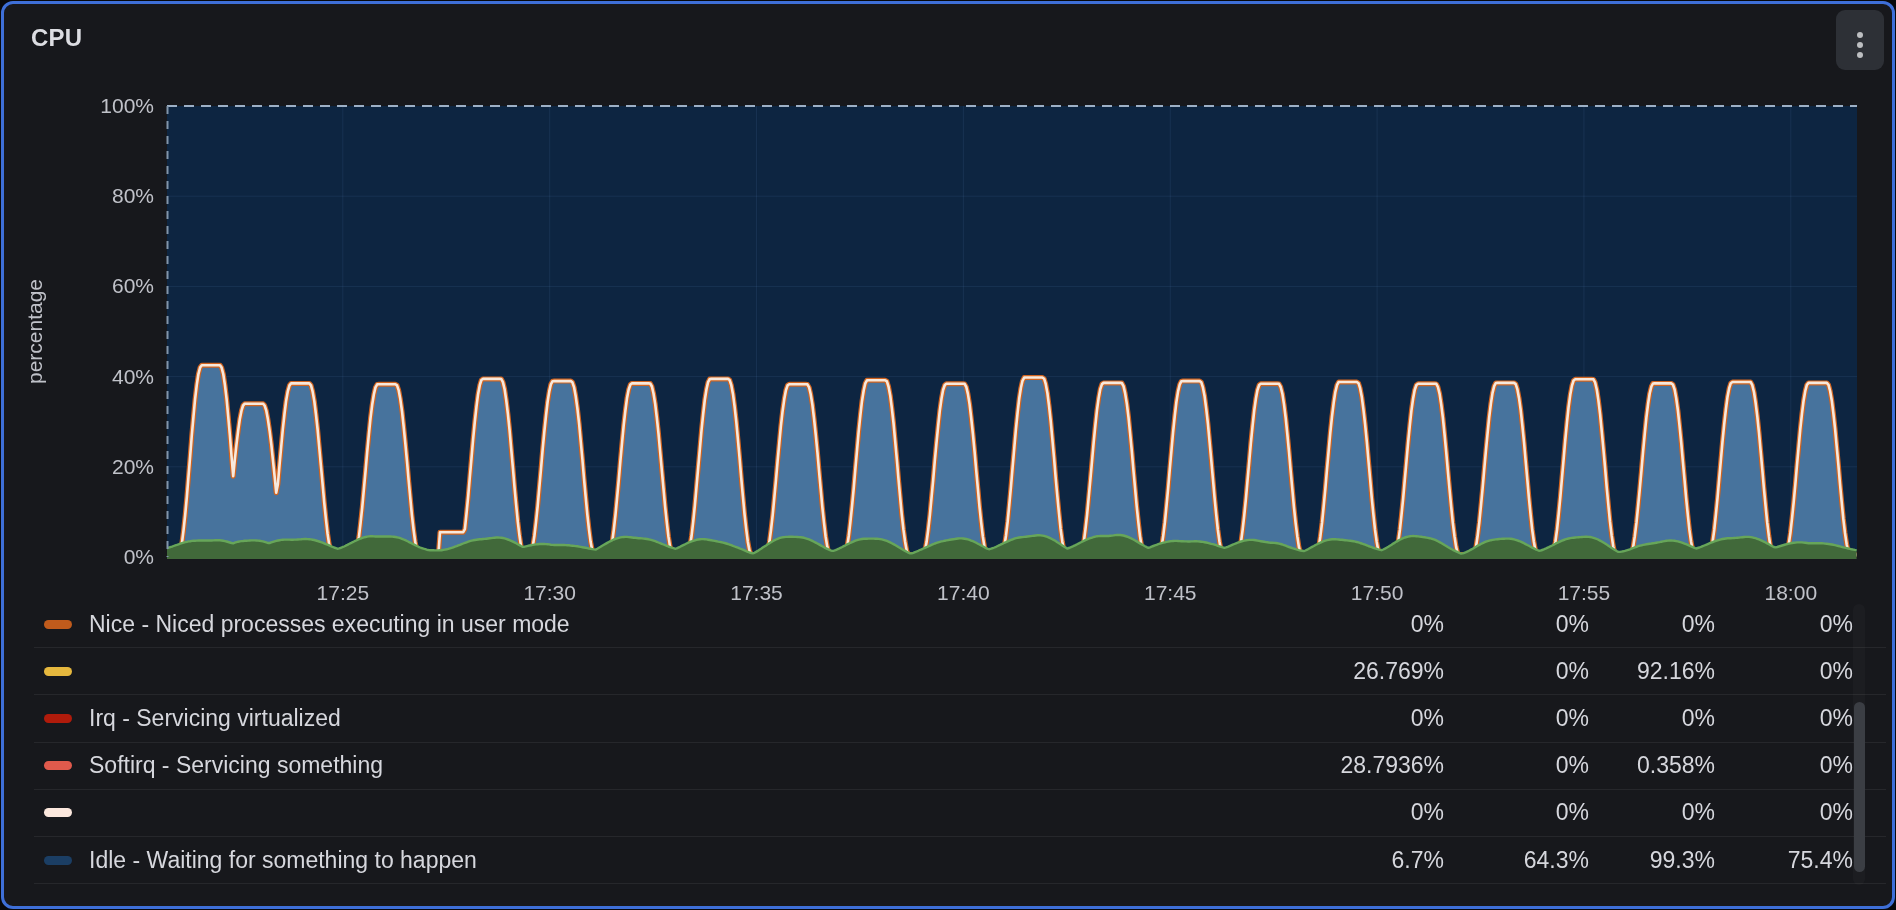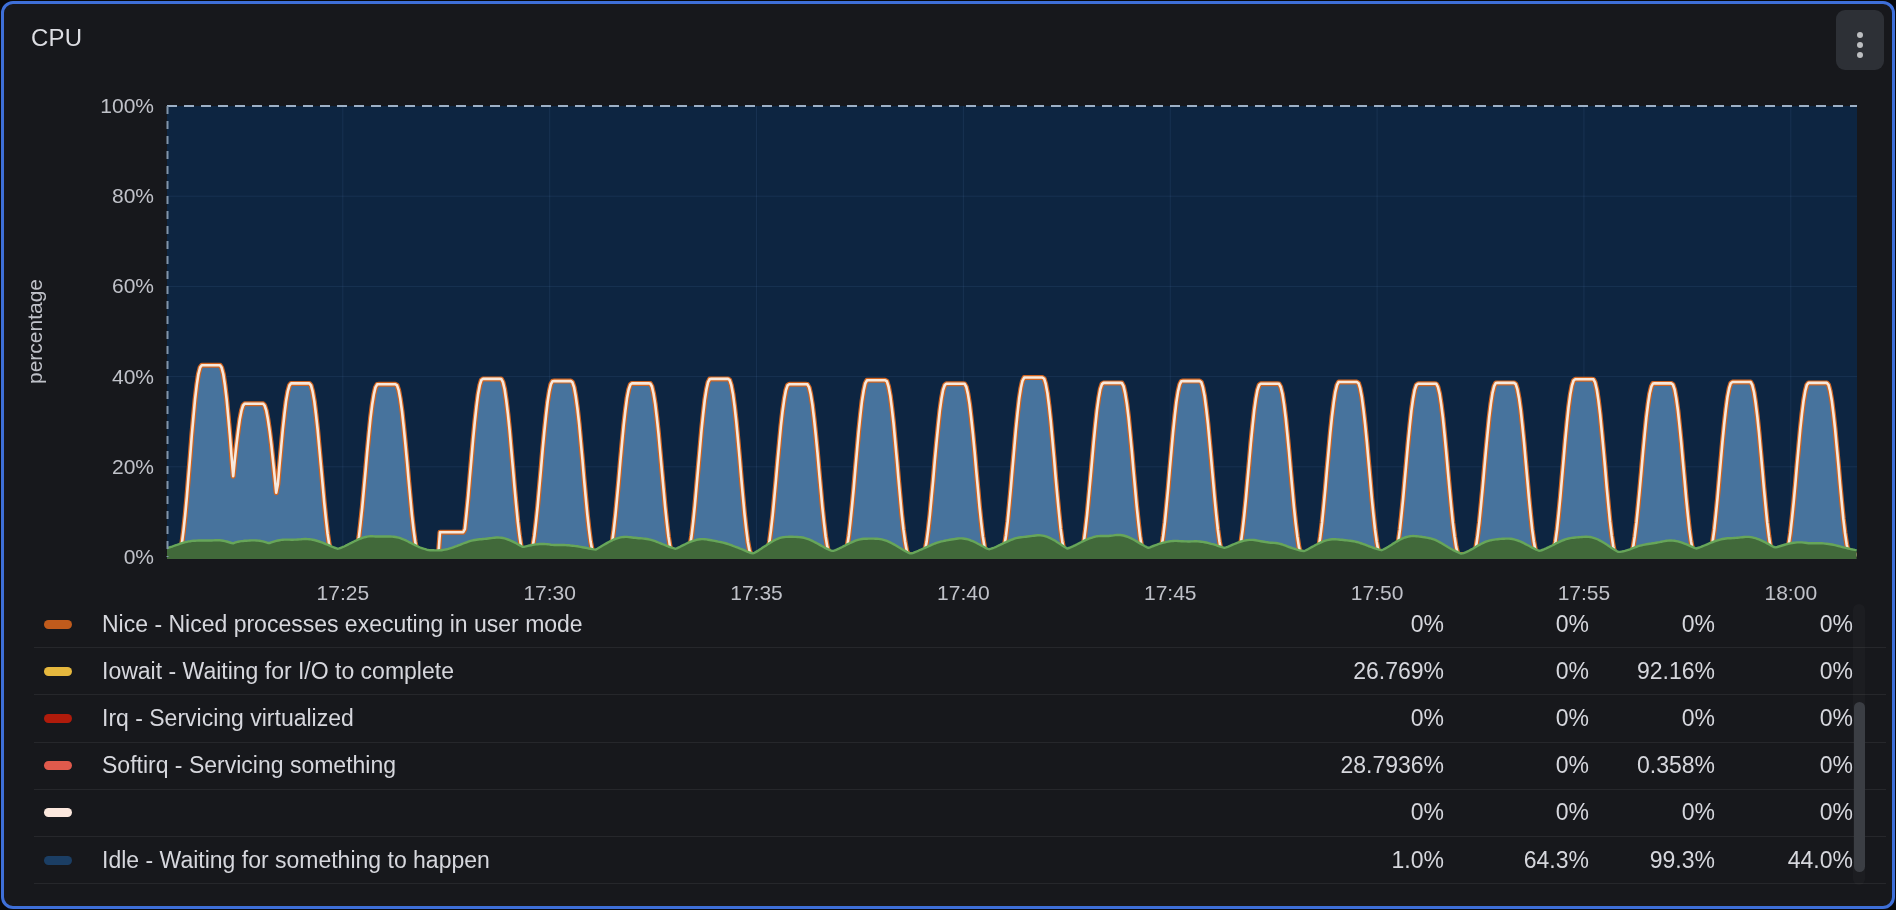--- a/index.html
+++ b/index.html
@@ -6,21 +6,21 @@
   *{box-sizing:border-box;}
   .screen{
     position:relative;width:1896px;height:910px;background:#08090c;
     font-family:"Liberation Sans",sans-serif;overflow:hidden;
   }
   .panel{
     position:absolute;inset:1px;border:3px solid #3e6fd8;border-radius:12px;
     background:#17181c;overflow:hidden;
   }
   .panel-title{
-    position:absolute;left:27px;top:20px;font-size:24px;font-weight:400;
+    position:absolute;left:27px;top:20px;font-size:24px;font-weight:700;
     color:#dcdde2;letter-spacing:.2px;
   }
   .kebab-btn{
     position:absolute;left:1832px;top:6px;width:48px;height:60px;border-radius:9px;
     background:#2d3036;cursor:pointer;
   }
   .kebab-dots{
     position:absolute;left:21px;top:22px;width:6px;height:6px;border-radius:50%;
     background:#bcbec1;box-shadow:0 10px 0 #bcbec1,0 20px 0 #bcbec1;
   }
@@ -29,21 +29,21 @@
   .legend{position:absolute;left:30px;top:597px;width:1852px;}
   .legend-row{
     position:relative;height:47.2px;display:flex;align-items:center;
     border-bottom:1px solid rgba(255,255,255,0.065);
   }
   .swatch{
     width:28px;height:9px;border-radius:5px;margin-left:10px;margin-right:17px;
     flex:0 0 auto;cursor:pointer;
   }
   .legend-label{
-    font-size:23px;color:#d6d7dd;white-space:nowrap;cursor:pointer;margin-left:13px;
+    font-size:23px;color:#d6d7dd;white-space:nowrap;cursor:pointer;
   }
   .legend-vals{
     position:absolute;right:33px;top:0;height:100%;display:flex;align-items:center;
   }
   .legend-val{
     display:inline-block;text-align:right;font-size:23px;color:#d6d7dd;
   }
   .legend-val.c1{width:160px;}
   .legend-val.c2{width:145px;}
   .legend-val.c3{width:126px;}
@@ -120,21 +120,20 @@
     <span class="legend-vals">
       <span class="legend-val c1">0%</span>
       <span class="legend-val c2">0%</span>
       <span class="legend-val c3">0%</span>
       <span class="legend-val c4">0%</span>
     </span>
   </div>
 
   <div class="legend-row">
     <span class="swatch" style="background: rgb(230, 184, 62);"></span>
-    <span class="legend-label">Iowait - Waiting for I/O to complete</span>
     <span class="legend-vals">
       <span class="legend-val c1">26.769%</span>
       <span class="legend-val c2">0%</span>
       <span class="legend-val c3">92.16%</span>
       <span class="legend-val c4">0%</span>
     </span>
   </div>
 
   <div class="legend-row">
     <span class="swatch" style="background: rgb(176, 27, 11);"></span>
@@ -165,24 +164,24 @@
       <span class="legend-val c2">0%</span>
       <span class="legend-val c3">0%</span>
       <span class="legend-val c4">0%</span>
     </span>
   </div>
 
   <div class="legend-row">
     <span class="swatch" style="background: rgb(27, 62, 100);"></span>
     <span class="legend-label">Idle - Waiting for something to happen</span>
     <span class="legend-vals">
-      <span class="legend-val c1">1.0%</span>
+      <span class="legend-val c1">6.7%</span>
       <span class="legend-val c2">64.3%</span>
       <span class="legend-val c3">99.3%</span>
-      <span class="legend-val c4">44.0%</span>
+      <span class="legend-val c4">75.4%</span>
     </span>
   </div>
 </div>
 
     <div class="scroll-track"></div>
     <div class="scroll-thumb"></div>
   </div>
 </div>
 
 </body></html>

